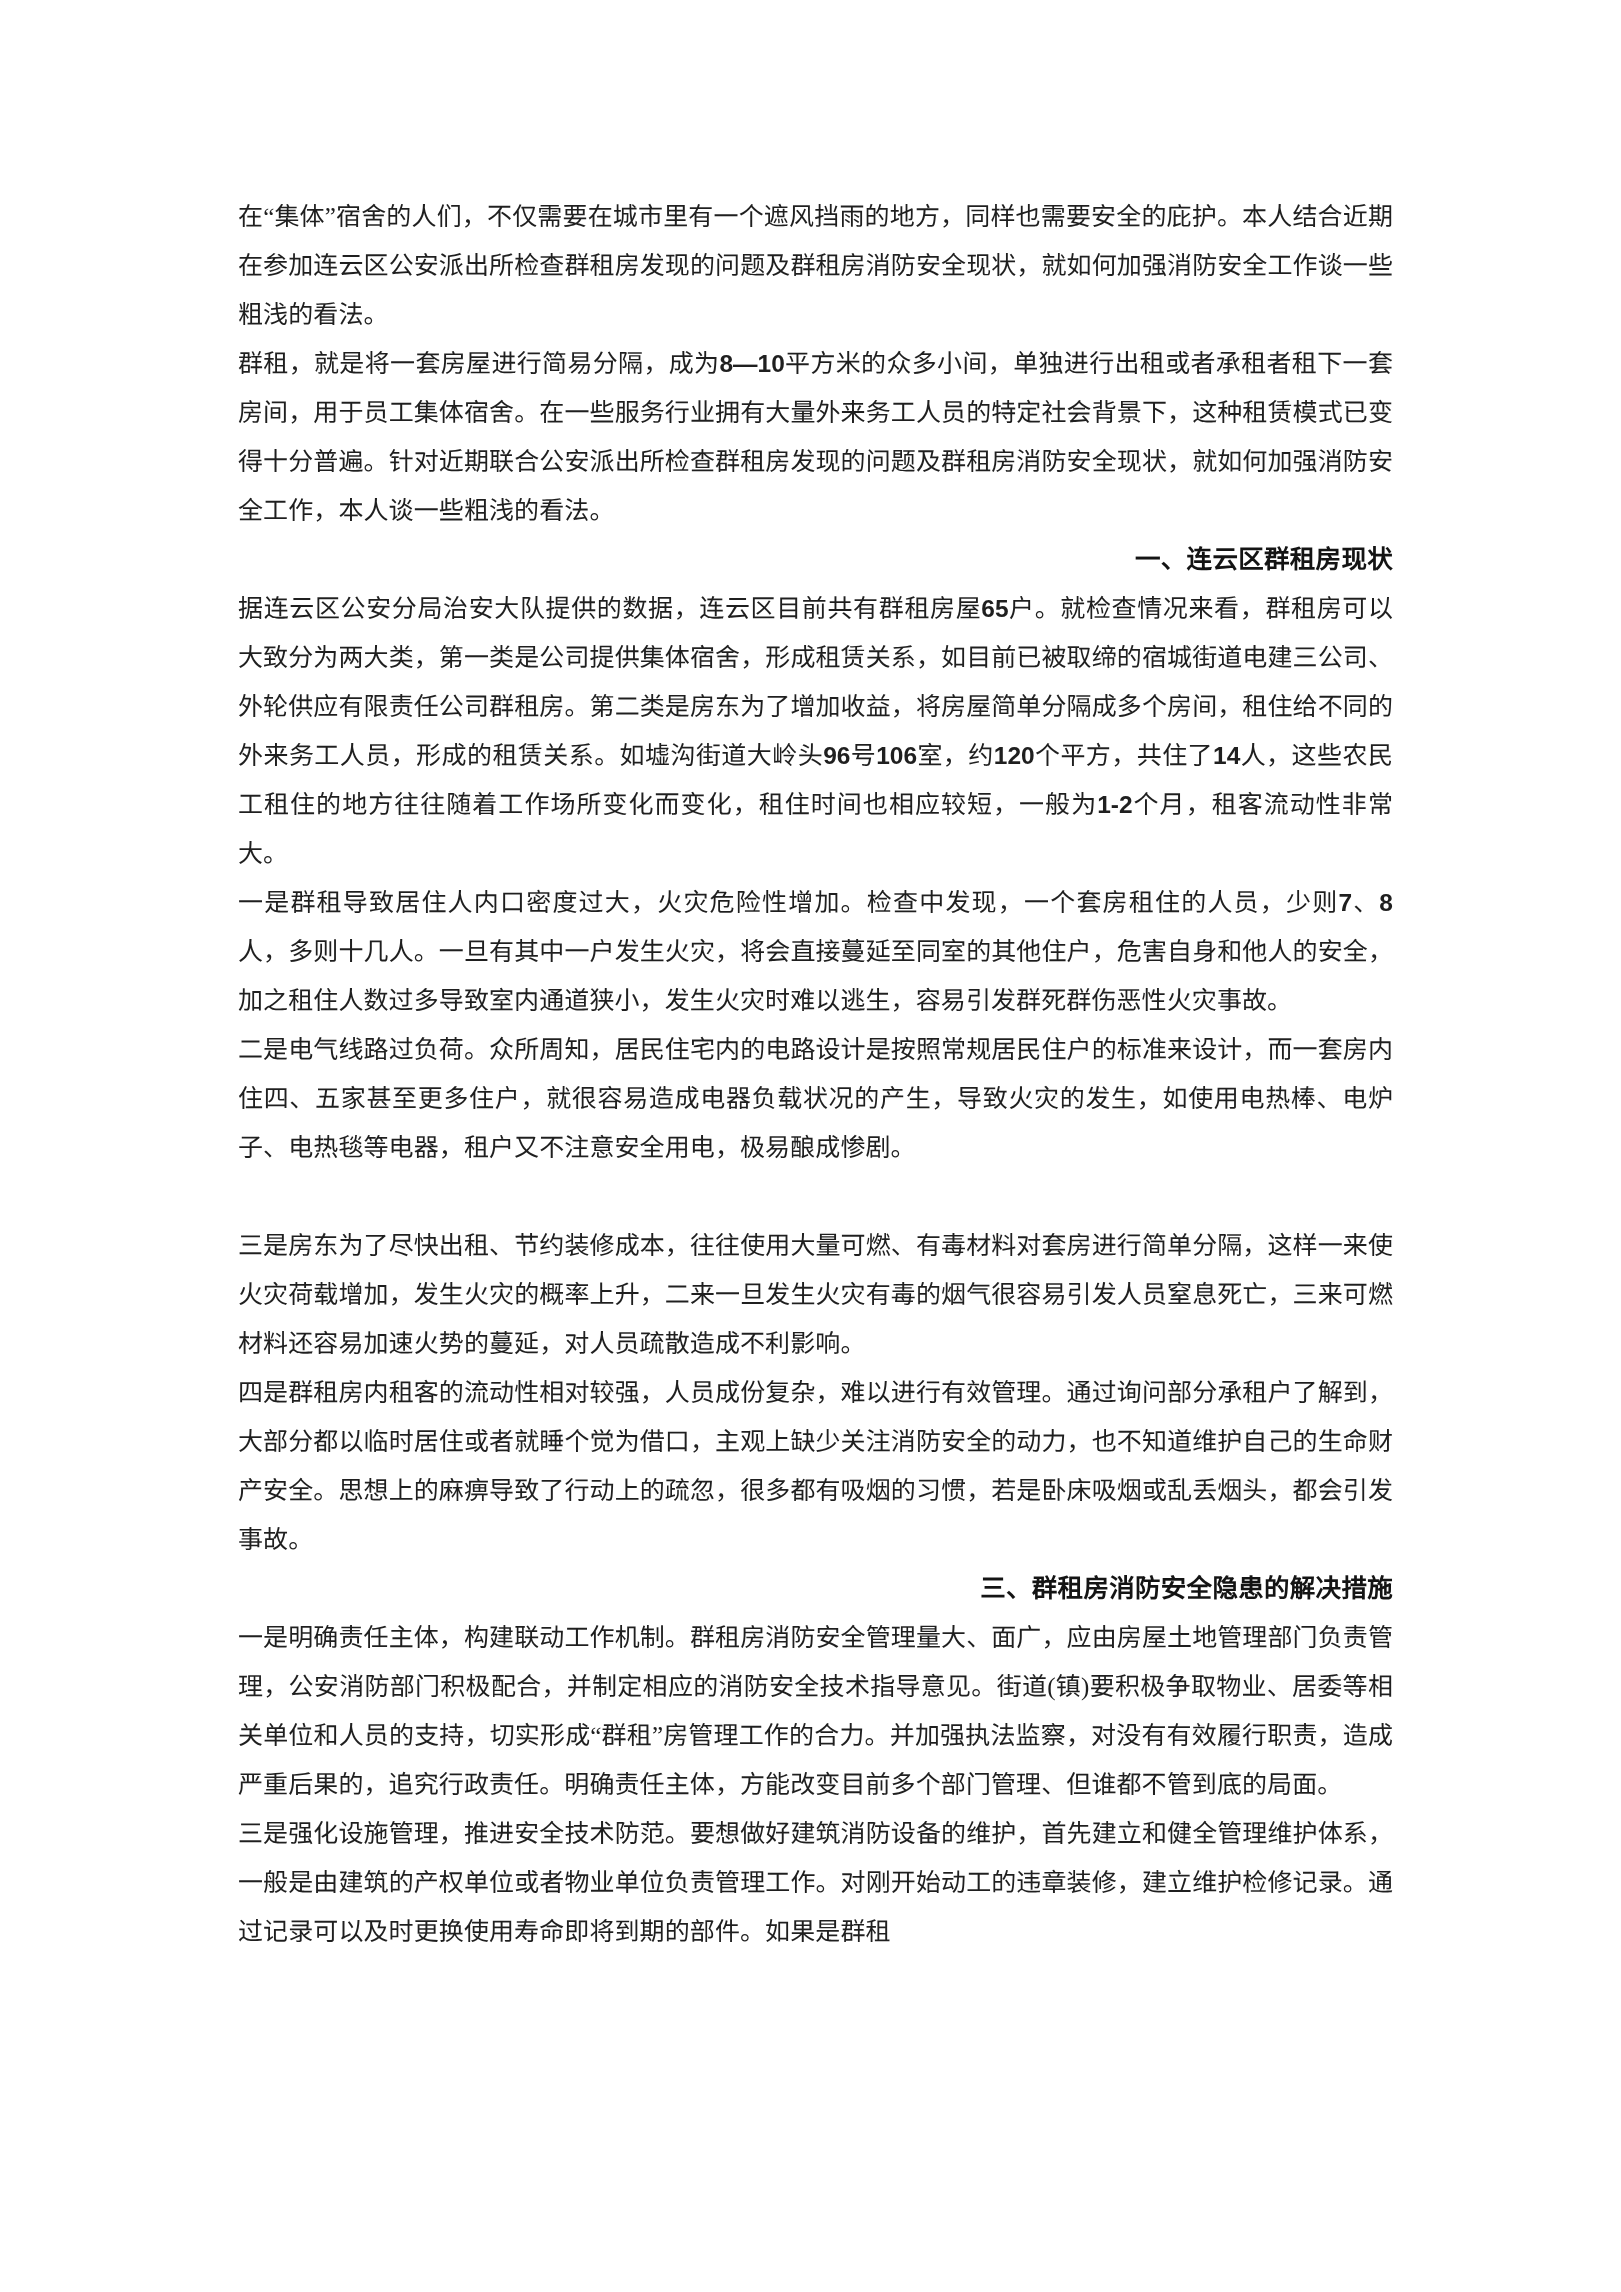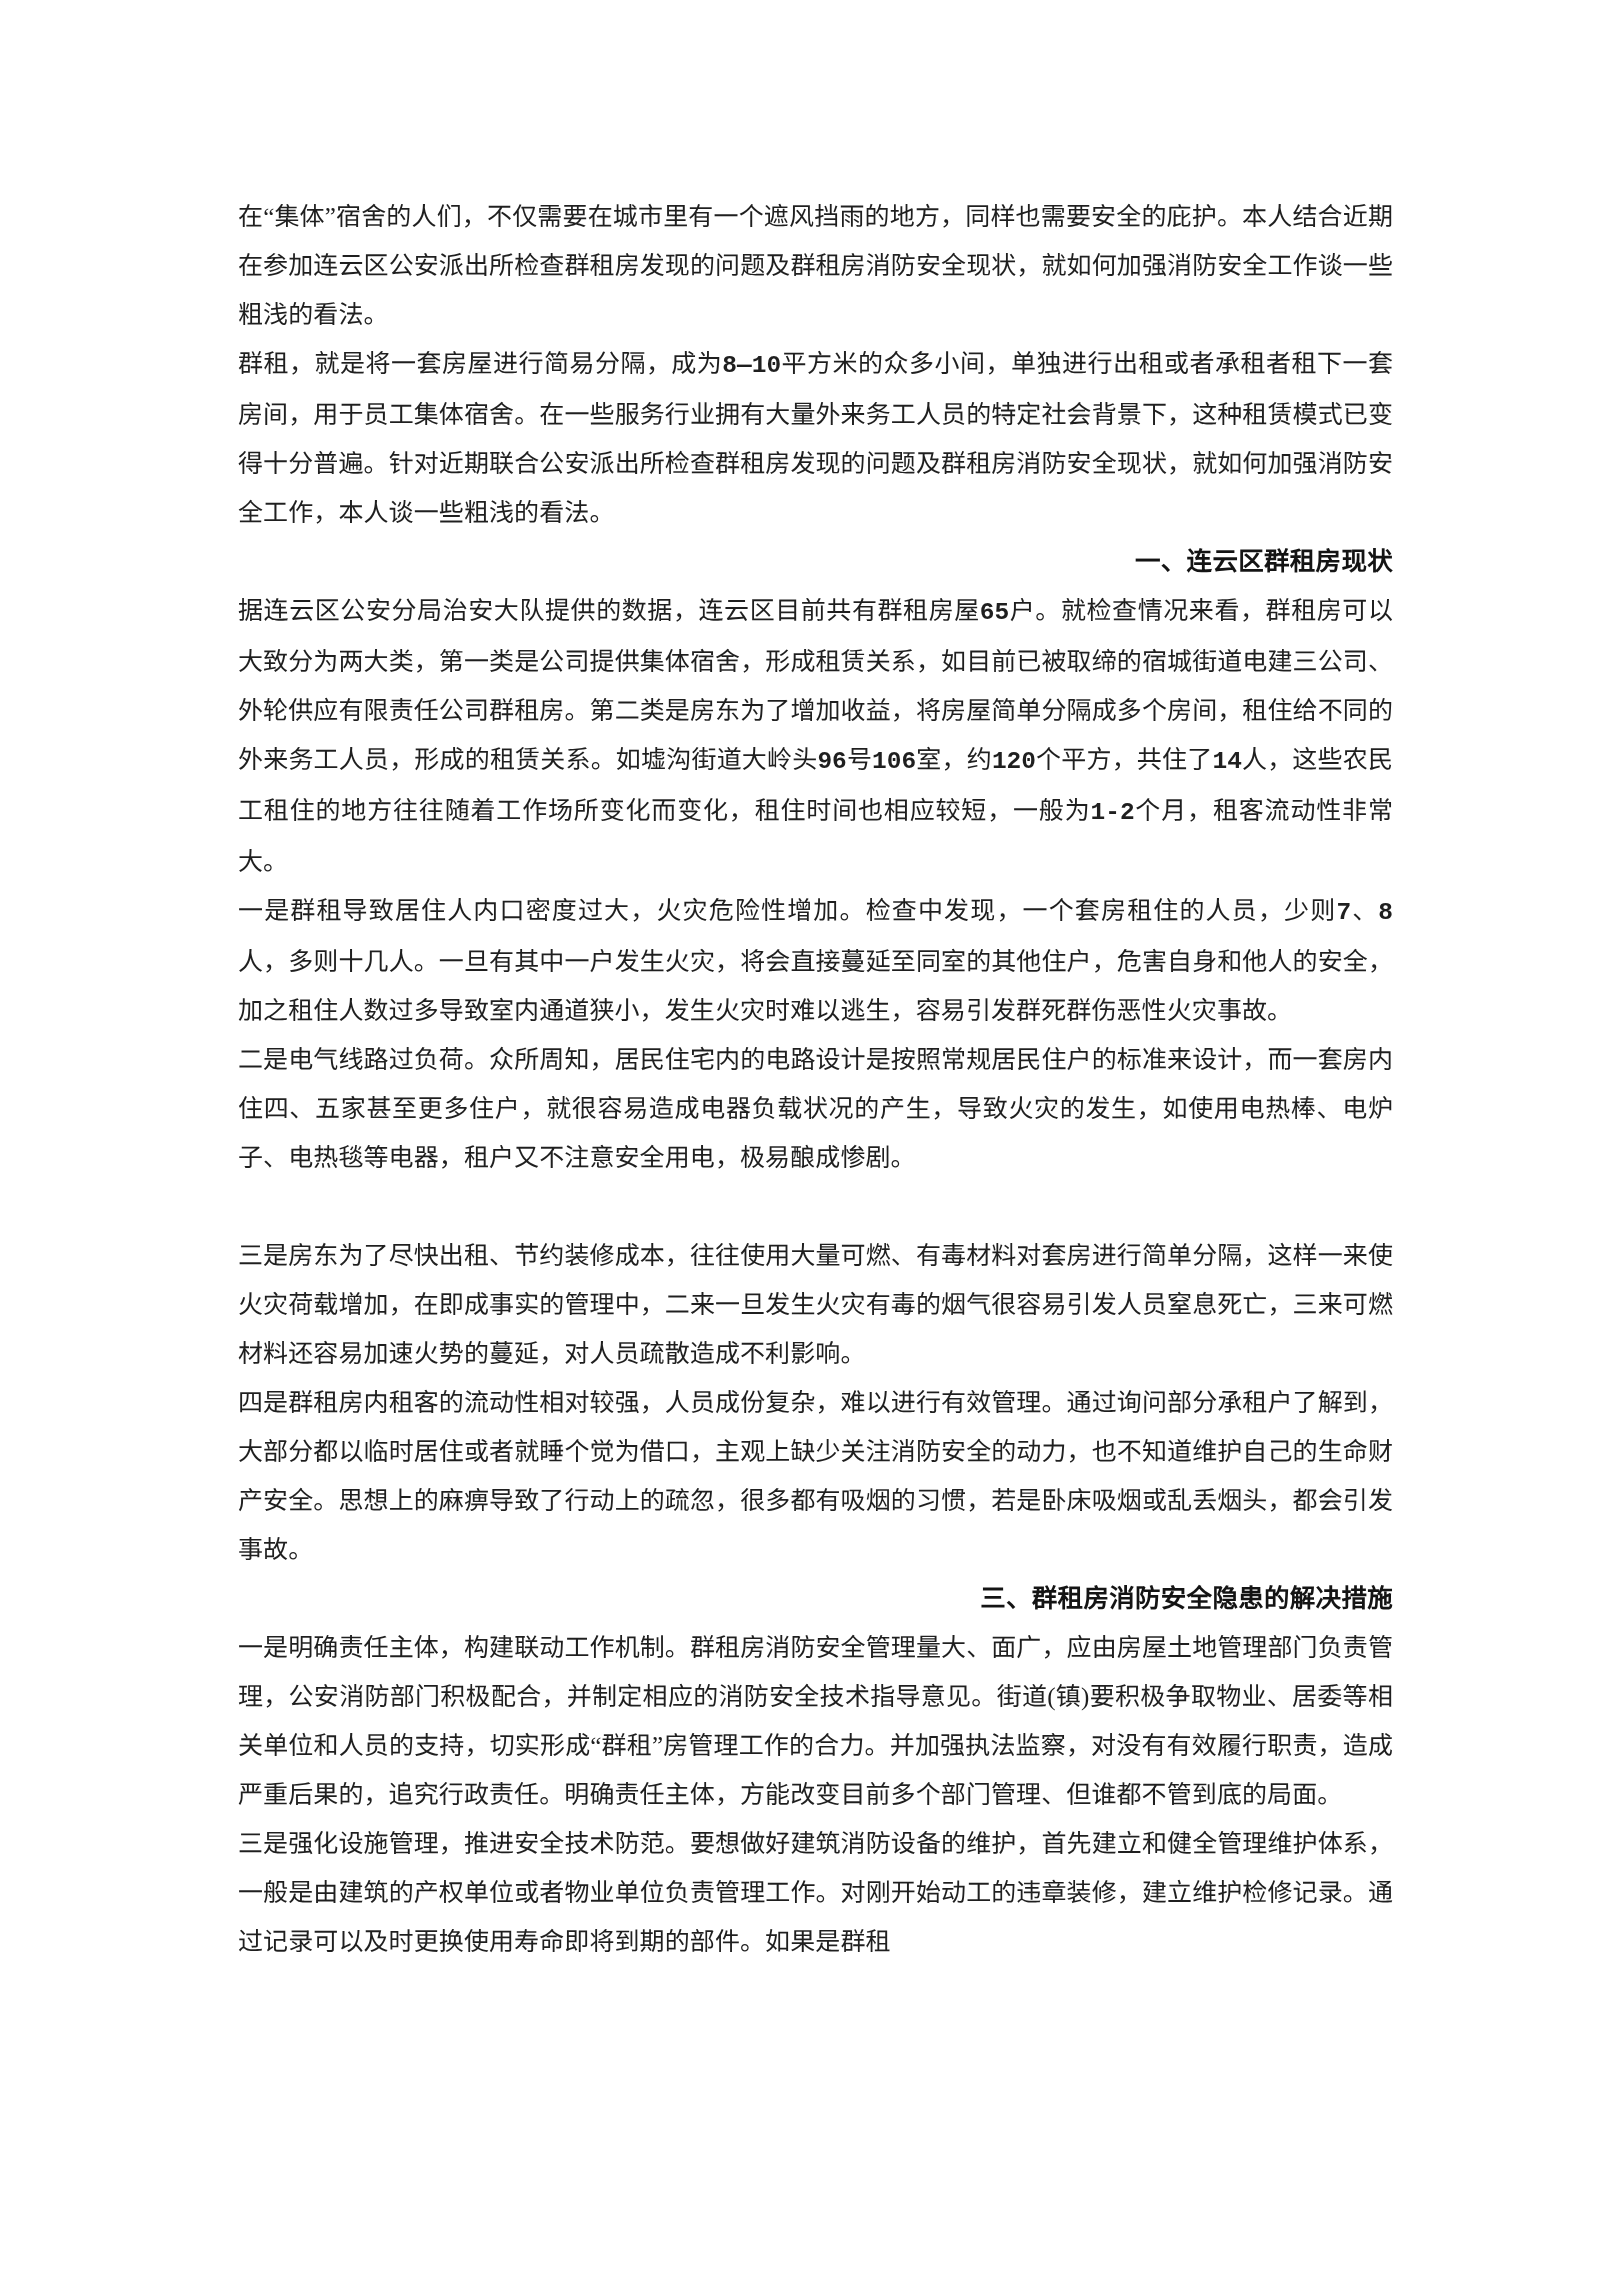--- a/index.html
+++ b/index.html
@@ -46,21 +46,21 @@
     font-weight: bold;
     letter-spacing: 0.3px;
     color: #141414;
     text-align: right;
     font-family: "Liberation Sans", "DejaVu Sans", sans-serif;
   }
   .spacer {
     height: 49px;
   }
   .num {
-    font-family: Liberation Mono, monospace;
+    font-family: Liberation Sans, sans-serif;
     font-weight: bold;
     font-size: 24.5px;
     letter-spacing: 0;
     margin-top: 17px;
   }
 </style>
 </head>
 <body>
 
 <div class="page">
@@ -74,21 +74,21 @@
 
     <p class="para">据连云区公安分局治安大队提供的数据，连云区目前共有群租房屋<span class="num">65</span>户。就检查情况来看，群租房可以大致分为两大类，第一类是公司提供集体宿舍，形成租赁关系，如目前已被取缔的宿城街道电建三公司、外轮供应有限责任公司群租房。第二类是房东为了增加收益，将房屋简单分隔成多个房间，租住给不同的外来务工人员，形成的租赁关系。如墟沟街道大岭头<span class="num">96</span>号<span class="num">106</span>室，约<span class="num">120</span>个平方，共住了<span class="num">14</span>人，这些农民工租住的地方往往随着工作场所变化而变化，租住时间也相应较短，一般为<span class="num">1-2</span>个月，租客流动性非常大。</p>
 
 
     <p class="para">一是群租导致居住人内口密度过大，火灾危险性增加。检查中发现，一个套房租住的人员，少则<span class="num">7</span>、<span class="num">8</span>人，多则十几人。一旦有其中一户发生火灾，将会直接蔓延至同室的其他住户，危害自身和他人的安全，加之租住人数过多导致室内通道狭小，发生火灾时难以逃生，容易引发群死群伤恶性火灾事故。</p>
 
     <p class="para">二是电气线路过负荷。众所周知，居民住宅内的电路设计是按照常规居民住户的标准来设计，而一套房内住四、五家甚至更多住户，就很容易造成电器负载状况的产生，导致火灾的发生，如使用电热棒、电炉子、电热毯等电器，租户又不注意安全用电，极易酿成惨剧。</p>
 
     <div class="spacer"></div>
 
-    <p class="para">三是房东为了尽快出租、节约装修成本，往往使用大量可燃、有毒材料对套房进行简单分隔，这样一来使火灾荷载增加，在即成事实的管理中，二来一旦发生火灾有毒的烟气很容易引发人员窒息死亡，三来可燃材料还容易加速火势的蔓延，对人员疏散造成不利影响。</p>
+    <p class="para">三是房东为了尽快出租、节约装修成本，往往使用大量可燃、有毒材料对套房进行简单分隔，这样一来使火灾荷载增加，发生火灾的概率上升，二来一旦发生火灾有毒的烟气很容易引发人员窒息死亡，三来可燃材料还容易加速火势的蔓延，对人员疏散造成不利影响。</p>
 
     <p class="para">四是群租房内租客的流动性相对较强，人员成份复杂，难以进行有效管理。通过询问部分承租户了解到，大部分都以临时居住或者就睡个觉为借口，主观上缺少关注消防安全的动力，也不知道维护自己的生命财产安全。思想上的麻痹导致了行动上的疏忽，很多都有吸烟的习惯，若是卧床吸烟或乱丢烟头，都会引发事故。</p>
 
     <h2 class="heading">三、群租房消防安全隐患的解决措施</h2>
 
     <p class="para">一是明确责任主体，构建联动工作机制。群租房消防安全管理量大、面广，应由房屋土地管理部门负责管理，公安消防部门积极配合，并制定相应的消防安全技术指导意见。街道(镇)要积极争取物业、居委等相关单位和人员的支持，切实形成“群租”房管理工作的合力。并加强执法监察，对没有有效履行职责，造成严重后果的，追究行政责任。明确责任主体，方能改变目前多个部门管理、但谁都不管到底的局面。</p>
 
 
     <p class="para">三是强化设施管理，推进安全技术防范。要想做好建筑消防设备的维护，首先建立和健全管理维护体系，一般是由建筑的产权单位或者物业单位负责管理工作。对刚开始动工的违章装修，建立维护检修记录。通过记录可以及时更换使用寿命即将到期的部件。如果是群租</p>
 

